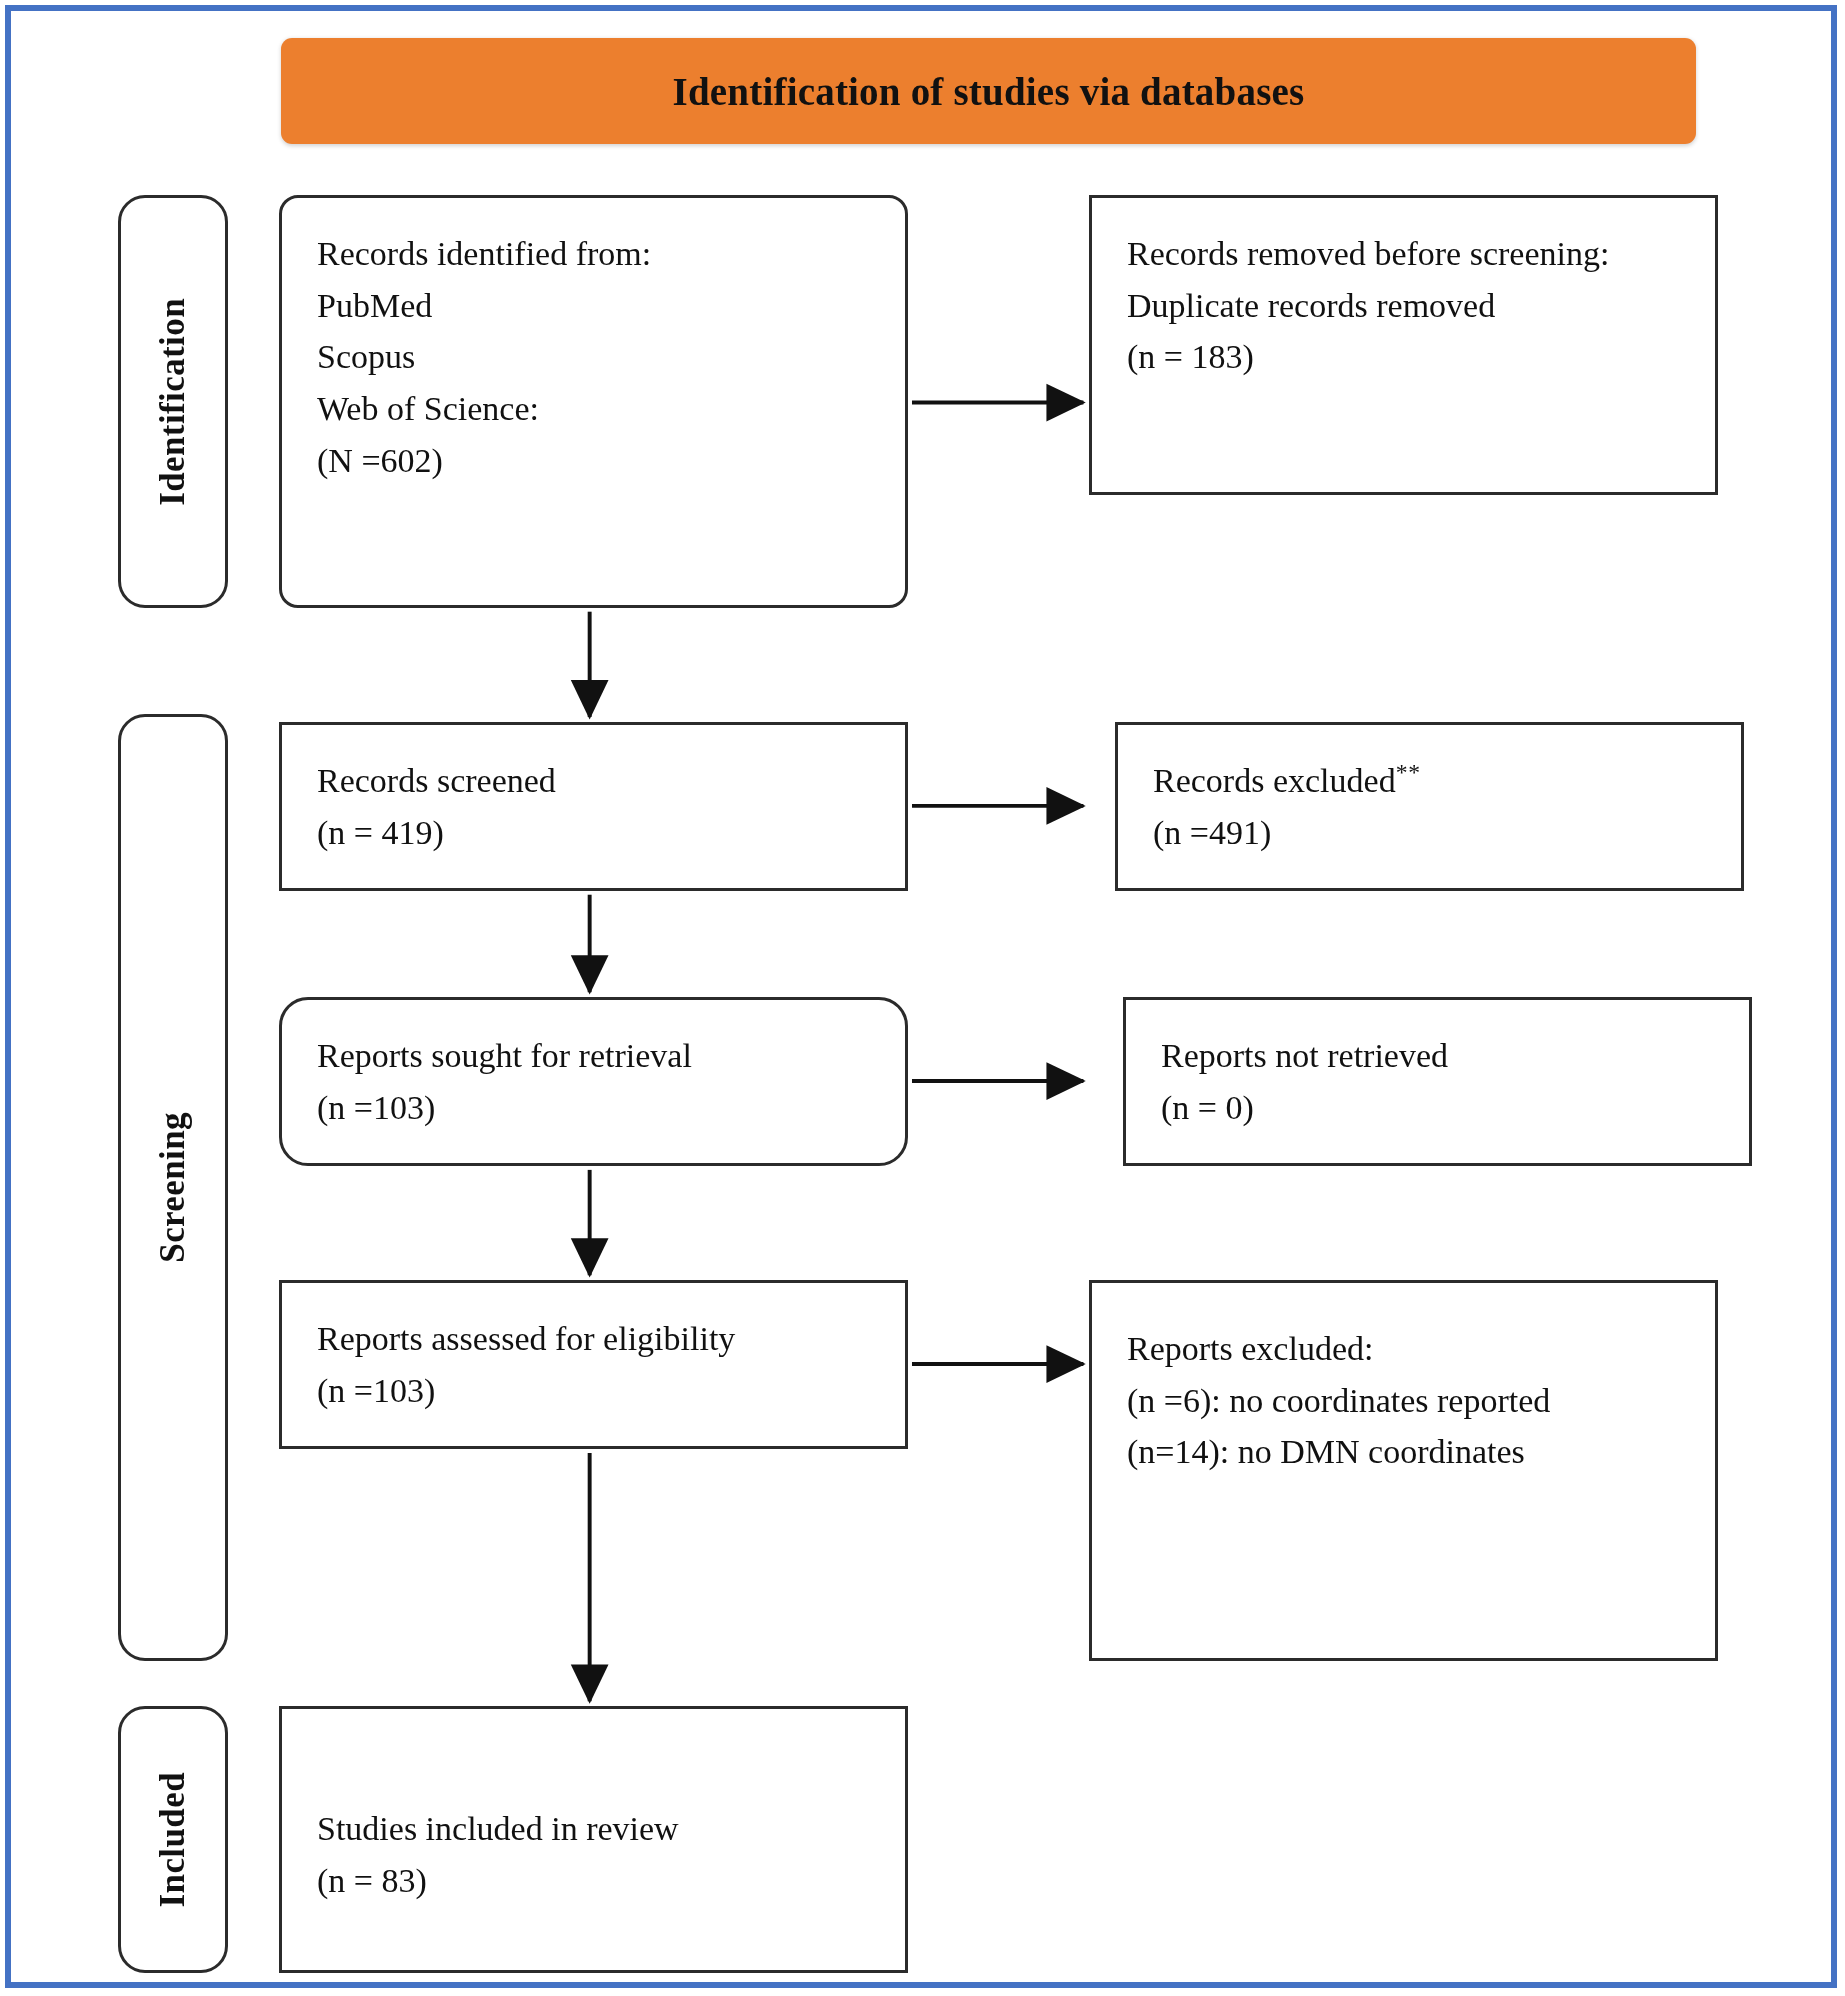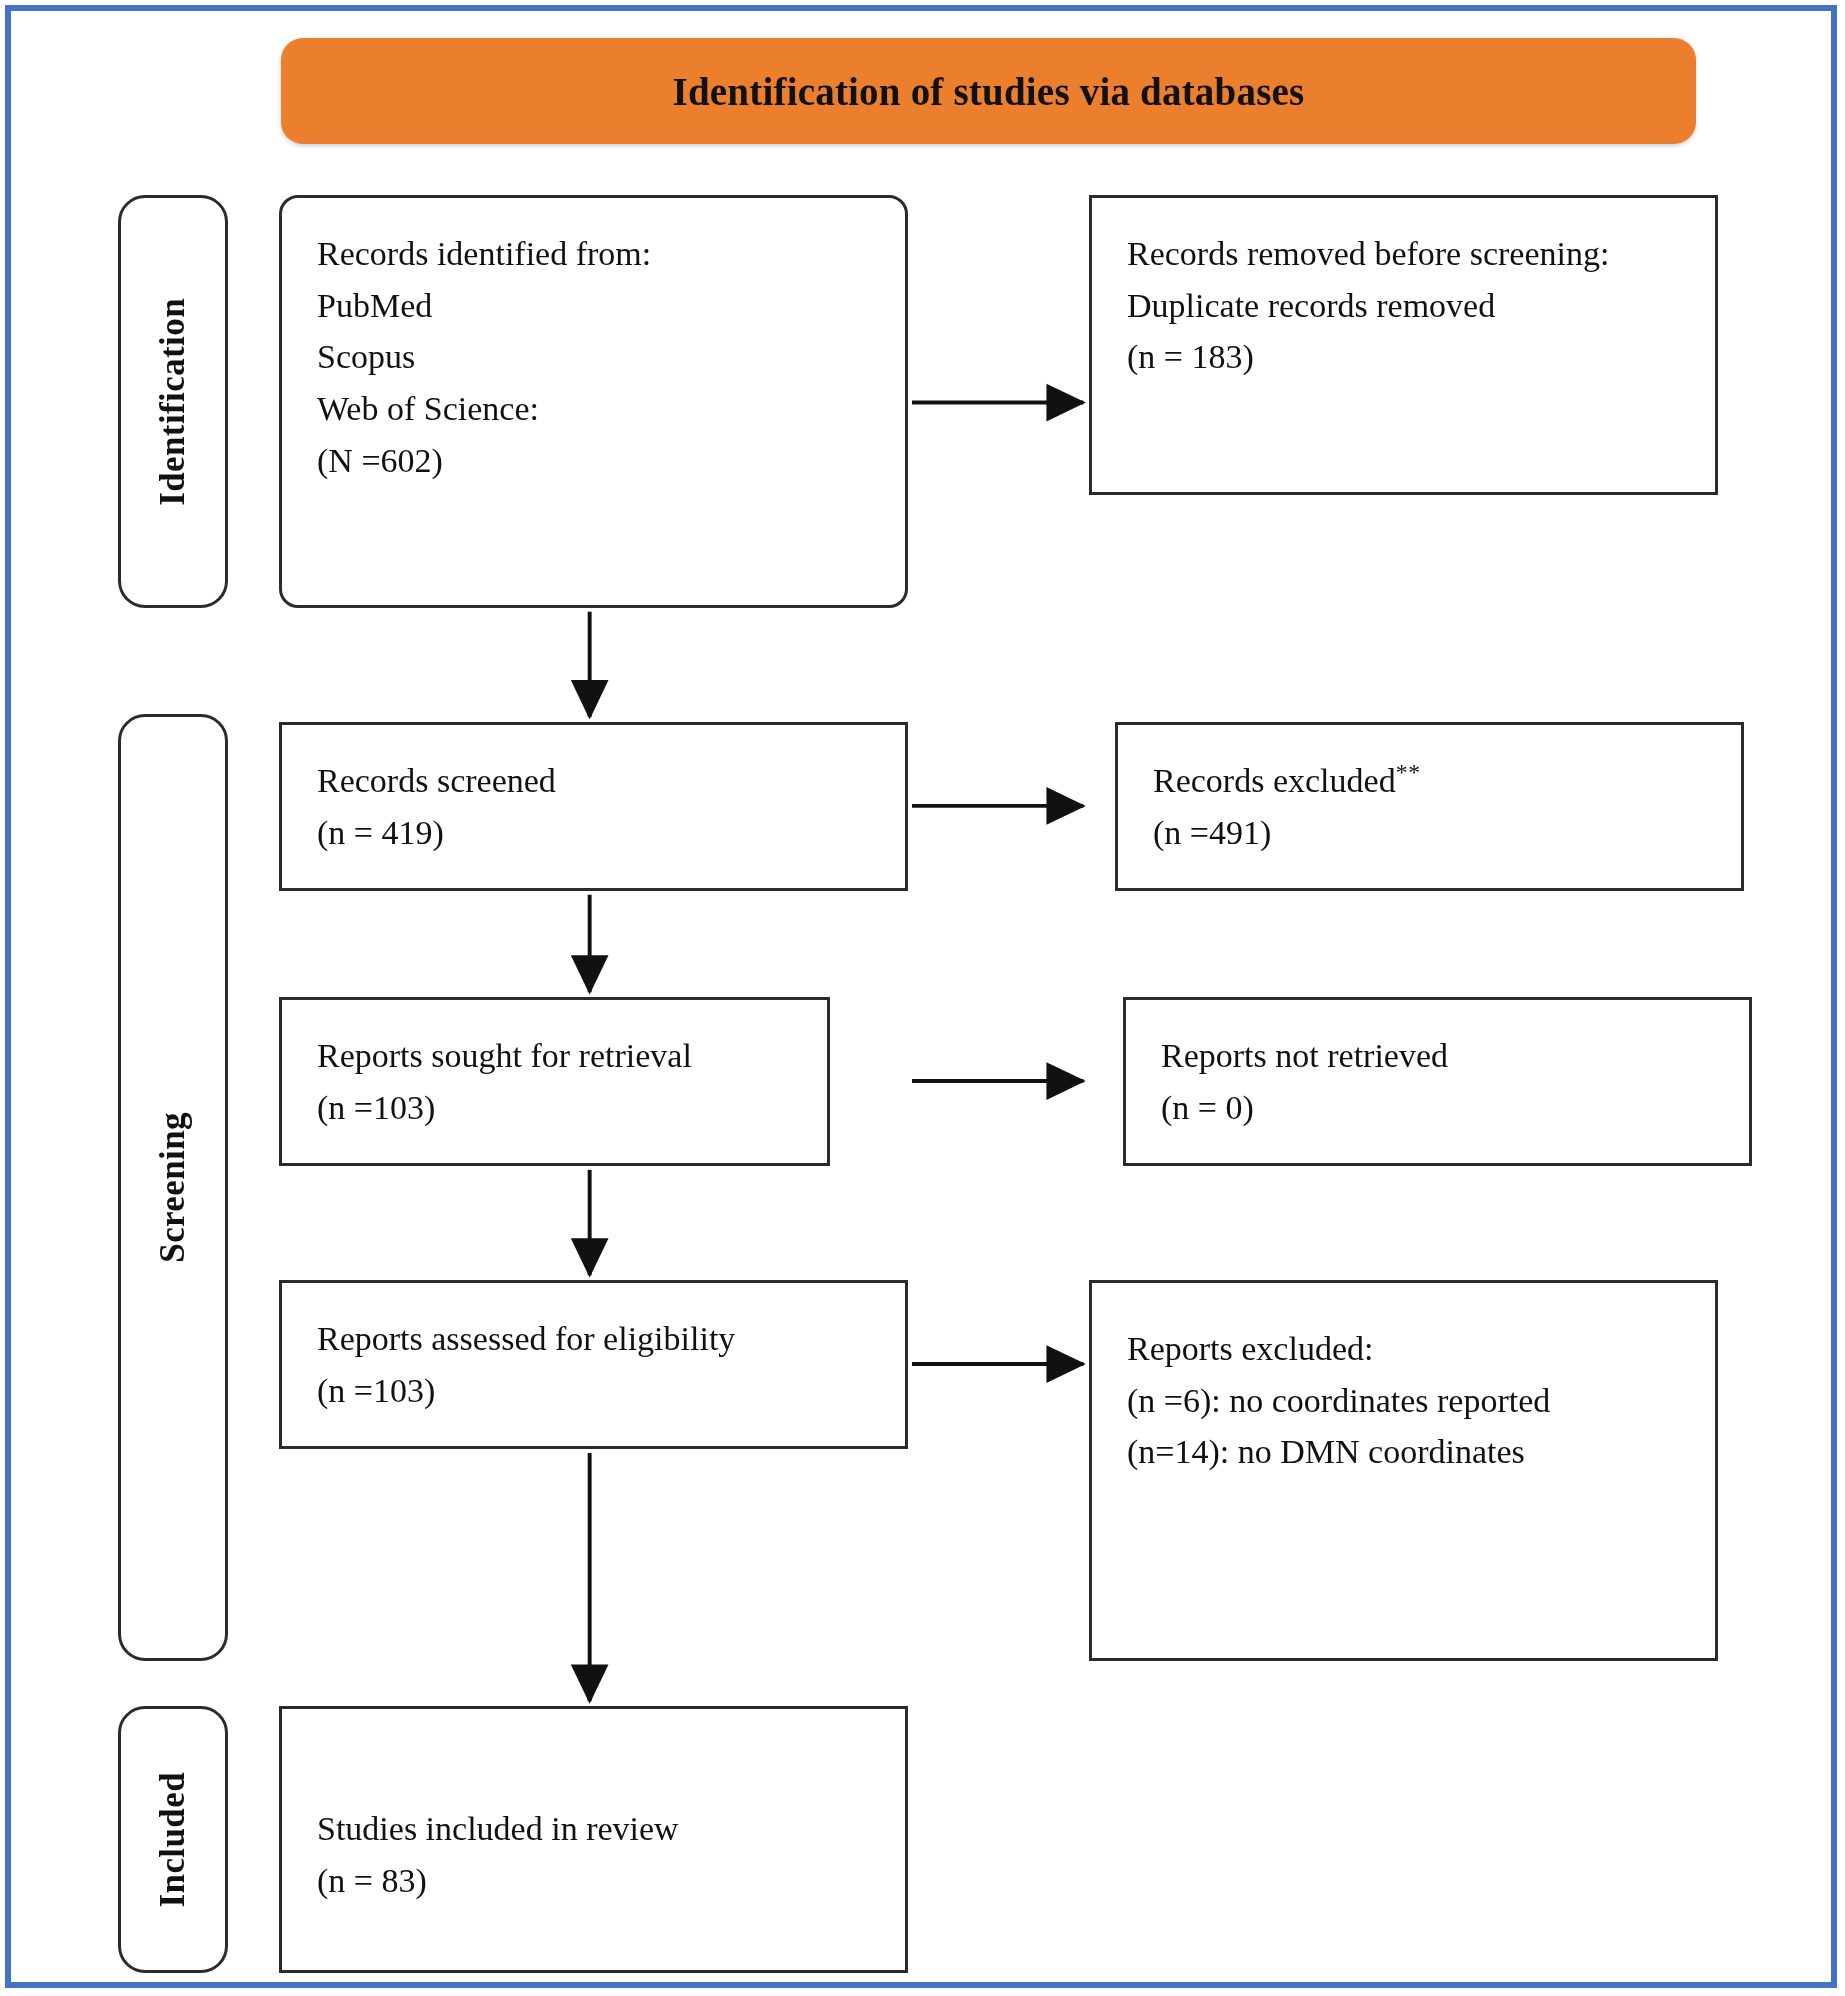--- a/index.html
+++ b/index.html
@@ -28,21 +28,21 @@
   }
 
   
   .banner {
     position: absolute;
     left: 281px;
     top: 38px;
     width: 1415px;
     height: 106px;
     background: #EC7F2E;
-    border-radius: 22px;
+    border-radius: 11px;
     display: flex;
     align-items: center;
     justify-content: center;
     box-shadow: 0 1.6px 4.7px rgba(0,0,0,0.18);
   }
   .banner-text {
     font-size: 39px;
     font-weight: bold;
     color: #111111;
     letter-spacing: 0.2px;
@@ -135,21 +135,21 @@
   <div class="box" style="left:279px; top:722px; width:629px; height:169px;">
     <div class="line">Records screened</div>
     <div class="line">(n = 419)</div>
   </div>
 
   <div class="box" style="left:1115px; top:722px; width:629px; height:169px;">
     <div class="line"><span>Records excluded</span><span class="sup">**</span></div>
     <div class="line">(n =491)</div>
   </div>
 
-  <div class="box" style="left:279px; top:997px; width:551px; height:169px;">
+  <div class="box" style="left:279px; top:997px; width:629px; height:169px;border-radius:29px;">
     <div class="line">Reports sought for retrieval</div>
     <div class="line">(n =103)</div>
   </div>
 
   <div class="box" style="left:1089px; top:997px; width:629px; height:169px;margin-left:34px;">
     <div class="line">Reports not retrieved</div>
     <div class="line">(n = 0)</div>
   </div>
 
   <div class="box" style="left:279px; top:1280px; width:629px; height:169px;">

